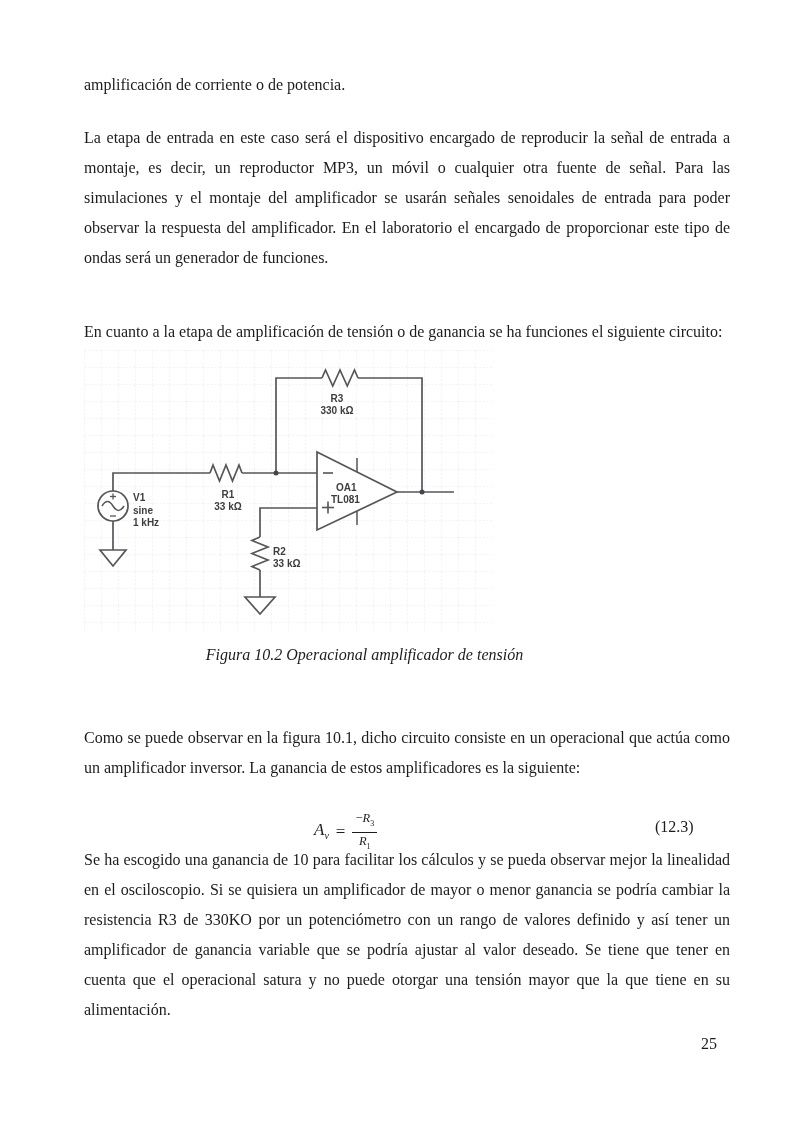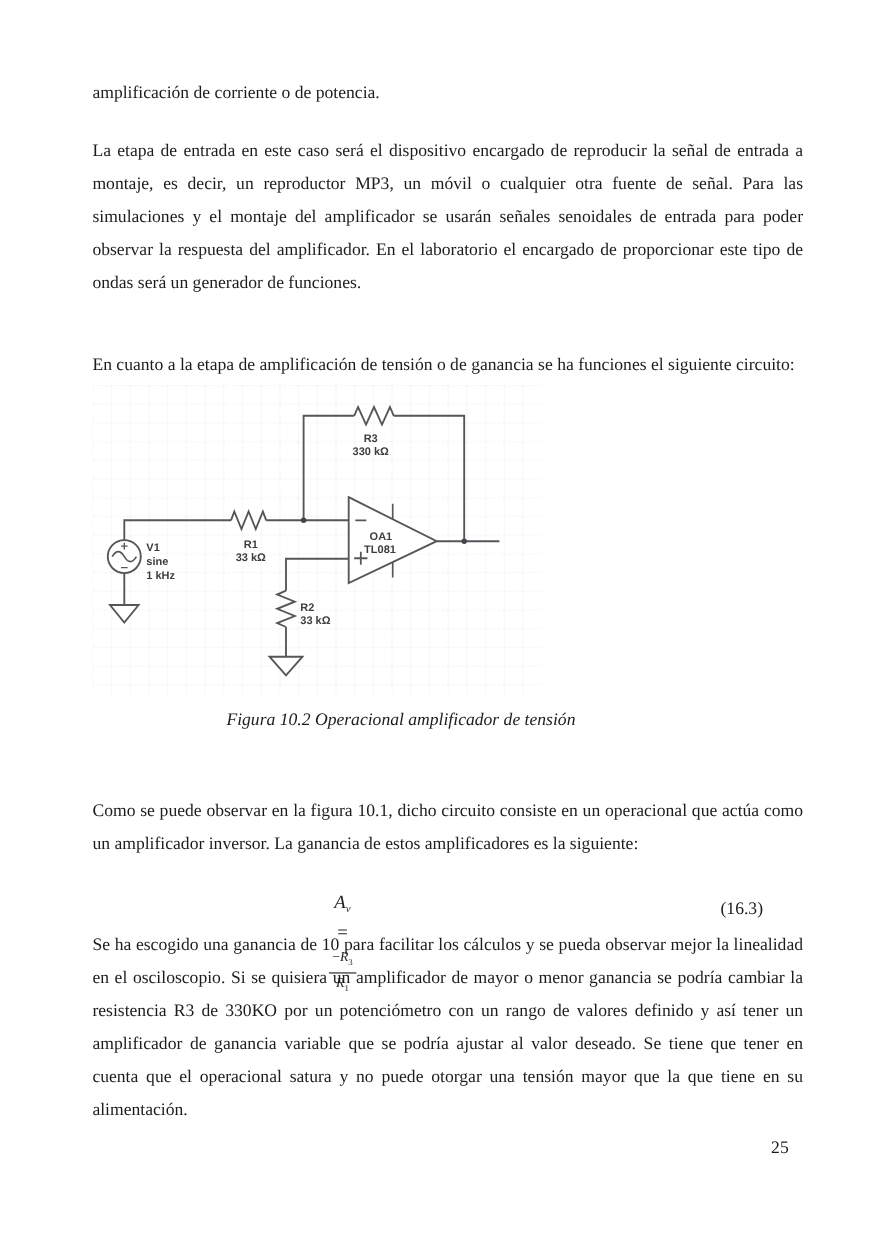--- a/index.html
+++ b/index.html
@@ -14,22 +14,22 @@
   .caption {
     position:absolute; left:0; top:640px; width:729px; margin:0;
     font-size:16px; line-height:30px; font-style:italic; text-align:center;
   }
   .circuit { position:absolute; left:84px; top:350px; }
   .circuit text {
     font-family:"Liberation Sans", sans-serif; font-weight:700;
     font-size:10px; fill:#3d3d40;
   }
   .formula {
-    position:absolute; left:299px; top:811px; display:flex;
-    align-items:center; gap:7px; font-size:17px; line-height:1;flex-direction:column;
+    position:absolute; left:314px; top:811px; display:flex;
+    align-items:center; gap:7px; font-size:17px; line-height:1;
   }
   .formula .it { font-style:italic; }
   .formula sub { font-size:10px; }
   .frac { display:inline-flex; flex-direction:column; align-items:center; font-size:12.5px;text-align:center; }
   .frac sub { font-size:8px; }
   .num { border-bottom:1px solid #1c1c1c; padding:1px 3px 2px; line-height:12px; }
   .den { padding-top:2px; line-height:12px; }
   .eq-label { position:absolute; left:655px; top:817px; font-size:16px; line-height:20px; }
   .pagenum { position:absolute; left:517px; top:1033px; width:200px; text-align:right; font-size:16px; line-height:22px; }
 </style>
@@ -115,19 +115,19 @@
   <p class="para" style="top:723px;">Como se puede observar en la figura 10.1, dicho circuito consiste en un operacional que actúa como un amplificador inversor. La ganancia de estos amplificadores es la siguiente:</p>
 
   <div class="formula">
     <span><span class="it">A</span><sub class="it">v</sub></span>
     <span>=</span>
     <span class="frac">
       <span class="num"><span>−</span><span class="it">R</span><sub>3</sub></span>
       <span class="den"><span class="it">R</span><sub>1</sub></span>
     </span>
   </div>
-  <div class="eq-label">(16.3)</div>
+  <div class="eq-label">(12.3)</div>
 
   <p class="para" style="top:845px;">Se ha escogido una ganancia de 10 para facilitar los cálculos y se pueda observar mejor la linealidad en el osciloscopio. Si se quisiera un amplificador de mayor o menor ganancia se podría cambiar la resistencia R3 de 330KO por un potenciómetro con un rango de valores definido y así tener un amplificador de ganancia variable que se podría ajustar al valor deseado. Se tiene que tener en cuenta que el operacional satura y no puede otorgar una tensión mayor que la que tiene en su alimentación.</p>
 
   <div class="pagenum">25</div>
 
 </div>
 
 </body></html>

